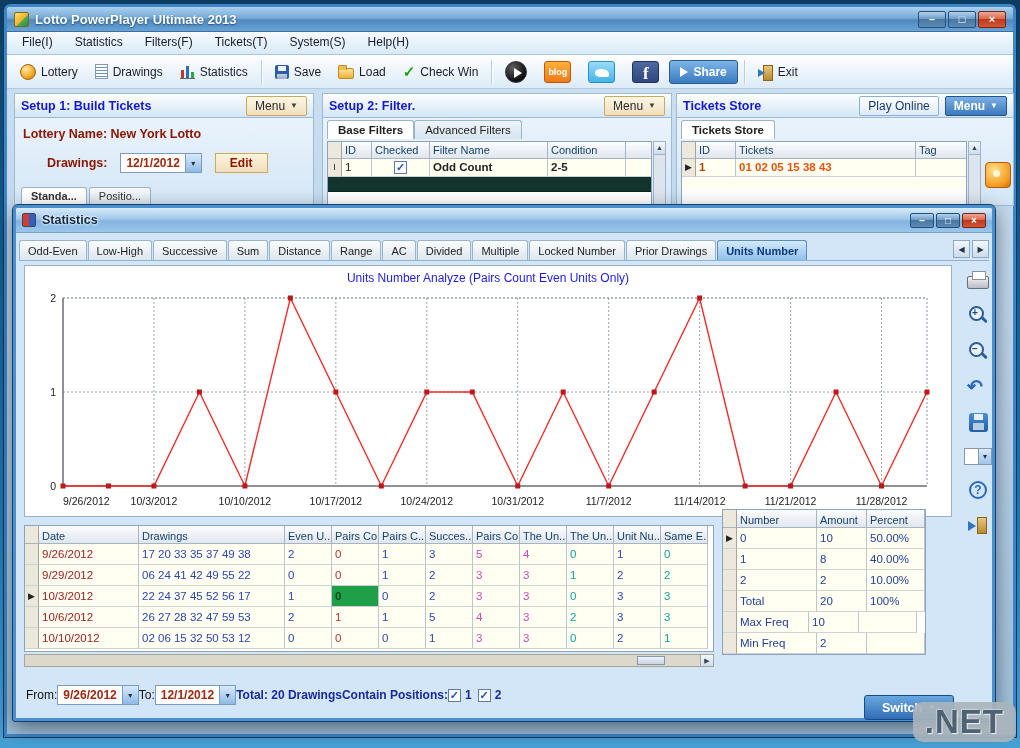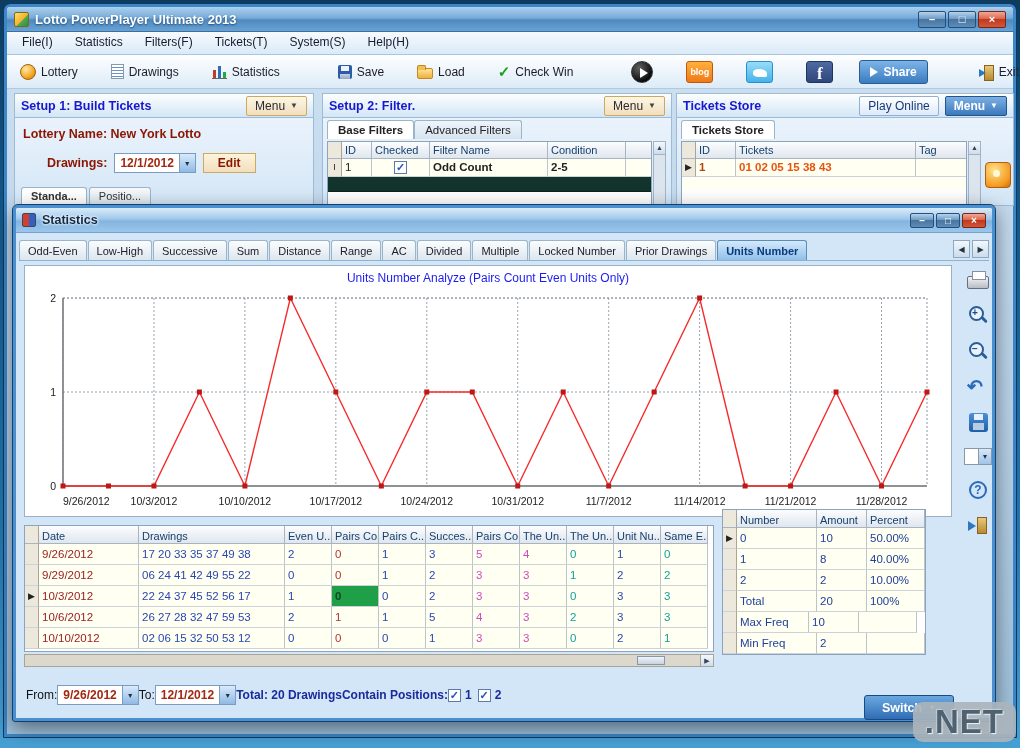--- a/index.html
+++ b/index.html
@@ -22,21 +22,21 @@
   .wbtn { width:28px; height:17px; border-radius:2px; border:1px solid #23507e; cursor:default;
     background:linear-gradient(180deg,#b6d3ec,#6795c2 50%,#49769f 50%,#5c8cb8);
     color:#fff; font-size:11px; line-height:15px; text-align:center; font-weight:bold; }
   .wbtn.close { background:linear-gradient(180deg,#f0a898,#d95f43 50%,#bf3a1f 50%,#d0573a); border-color:#7e2410; }
   
   .menubar { height:23px; background:linear-gradient(180deg,#f6fafd,#d9eaf8); border-bottom:1px solid #aac6de;
     display:flex; align-items:flex-start; padding-left:4px; }
   .menu-item { font-size:12px; color:#1a1a2e; padding:3px 11px; white-space:nowrap; }
   
   .toolbar { height:34px; background:linear-gradient(180deg,#fefefe,#dcebf8); border-bottom:1px solid #b2cade;
-    display:flex; align-items:center; padding:0 6px; gap:19px; }
+    display:flex; align-items:center; padding:0 6px; gap:3px; }
   .tb-btn { display:flex; align-items:center; gap:5px; padding:3px 7px; font-size:12px; color:#1c1c28; border-radius:3px; white-space:nowrap; }
   .tb-sep { width:1px; height:24px; background:#b8cde0; margin:0 3px; box-shadow:1px 0 0 #fff; }
   .tbi { display:inline-block; flex:none; position:relative; }
   .lottery-icon { width:16px; height:16px; border-radius:50%;
     background:radial-gradient(circle at 35% 30%,#ffe9a8,#f5a623 60%,#c87106); border:1px solid #a06408; }
   .drawings-icon { width:13px; height:15px; border:1px solid #8899aa;
     background:#fff repeating-linear-gradient(180deg,#fff 0 2px,#6a92c8 2px 3px); }
   .statistics-icon { width:15px; height:14px; border-bottom:1px solid #666; background-repeat:no-repeat;
     background-image:linear-gradient(#c0392b,#c0392b),linear-gradient(#2e6db5,#2e6db5),linear-gradient(#27a844,#27a844);
     background-size:3px 8px,3px 12px,3px 6px; background-position:1px 100%,6px 100%,11px 100%; }
@@ -84,21 +84,21 @@
   .menu-btn { display:inline-flex; align-items:center; gap:5px; font-size:12px; color:#2a2a33; white-space:nowrap;
     background:linear-gradient(180deg,#fdf7e4,#f2debe); border:1px solid #c9aa62; border-radius:2px; padding:2px 8px; }
   .menu-btn .dn { font-size:8px; color:#444; }
   .menu-btn.blue { background:linear-gradient(180deg,#7db0e2,#3a79bd); border-color:#22558e; color:#fff; font-weight:bold; }
   .menu-btn.blue .dn { color:#fff; }
   .po-btn { font-size:12px; color:#173a75; background:linear-gradient(180deg,#ffffff,#ddeafa);
     border:1px solid #8fb0d0; border-radius:2px; padding:2px 8px; white-space:nowrap; }
   .panel-body { position:absolute; left:0; right:0; top:25px; bottom:0;
     background:linear-gradient(180deg,#eaf3fc,#d4e6f6); border:1px solid #9dbad6; border-top:none; }
   .lottery-line { position:absolute; left:8px; top:9px; font-size:12.5px; font-weight:bold; color:#8b1500; white-space:nowrap; }
-  .drawings-line { position:absolute; left:8px; top:35px; display:flex; align-items:center; gap:7px;padding-left:24px; }
+  .drawings-line { position:absolute; left:8px; top:35px; display:flex; align-items:center; gap:13px;padding-left:24px; }
   .maroon { color:#8b1500; font-weight:bold; font-size:12.5px; }
   .combo { display:inline-flex; align-items:stretch; background:#fff; border:1px solid #7a9cc0; height:20px; }
   .combo .val { padding:1px 5px; color:#a22810; font-size:12px; font-weight:bold; line-height:17px; white-space:nowrap; }
   .combo .arr { width:16px; background:linear-gradient(180deg,#d8eafc,#8fbae4); border-left:1px solid #7a9cc0;
     font-size: 7px; color:#234; display:flex; align-items:center; justify-content:center; }
   .edit-btn { font-size:12px; font-weight:bold; color:#8b1500; background:linear-gradient(180deg,#fdf4da,#f2debe);
     border:1px solid #c9aa62; padding:2px 14px; }
   .mini-tabs { position:absolute; left:6px; bottom:1px; display:flex; gap:2px; }
   .mini-tab { font-size:11px; color:#333; background:linear-gradient(180deg,#f8fafc,#dee8f0);
     border:1px solid #9ab4ca; border-bottom:none; border-radius:3px 3px 0 0; padding:2px 9px; }

